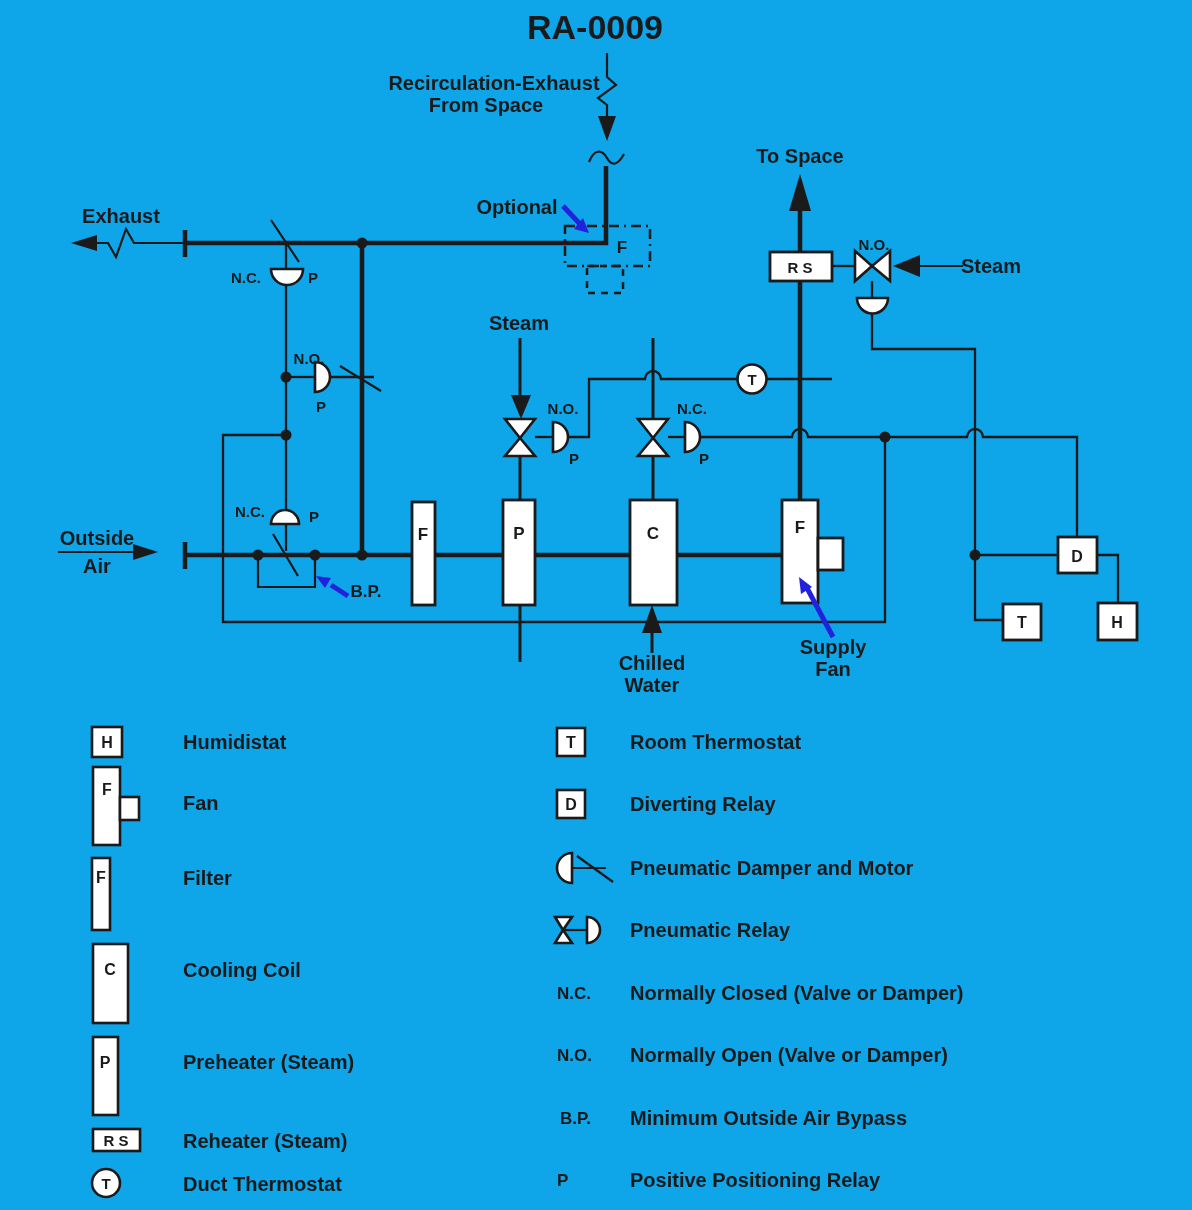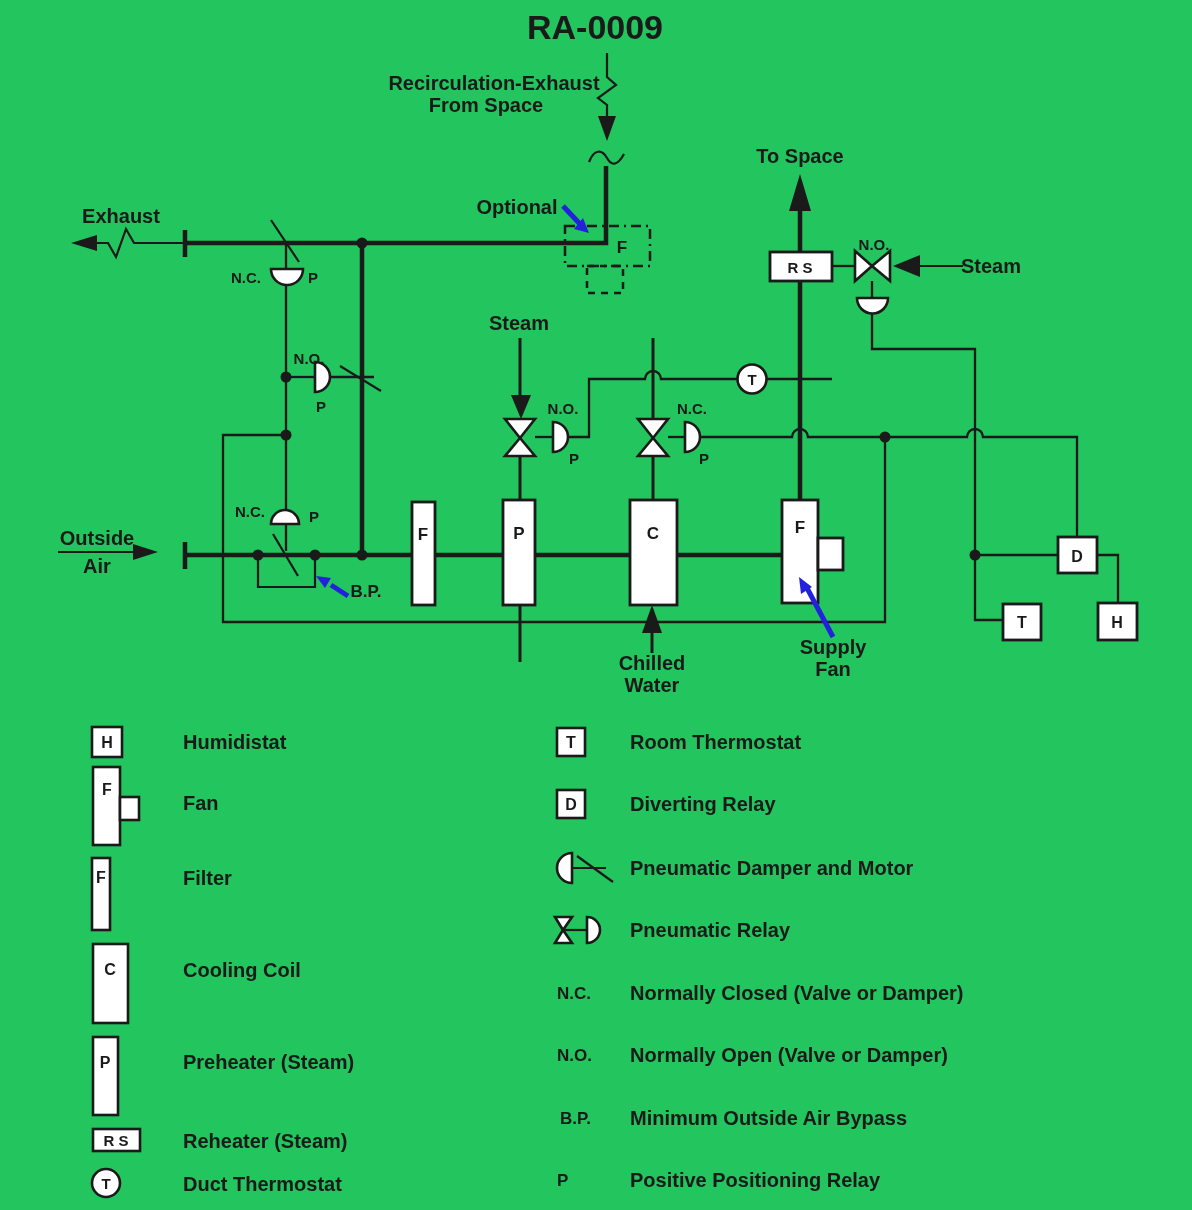--- a/index.html
+++ b/index.html
@@ -1,17 +1,17 @@
 <!DOCTYPE html>
 <html style="--ink: #1a1a1a; --accent: #2222dd;"><head>
 <meta charset="utf-8">
 <style>
   :root { --ink:#1a1a1a; --accent:#2222dd; }
   html,body { margin:0; padding:0; background:#ffffff; }
-  .stage { position:relative; width:1192px; height:1210px; background:#22c55e; overflow:hidden; }
+  .stage { position:relative; width:1192px; height:1210px; background:#0ea5e9; overflow:hidden; }
   svg { color:var(--ink); }
   svg text {
     font-family:"Liberation Sans", sans-serif;
     font-weight:bold;
     fill:var(--ink);
     text-anchor:middle;
     dominant-baseline:central;
   }
   .t34{font-size:34px} .t20{font-size:20px} .t17{font-size:17px}
   .t16{font-size:16px} .t15{font-size:15px}

